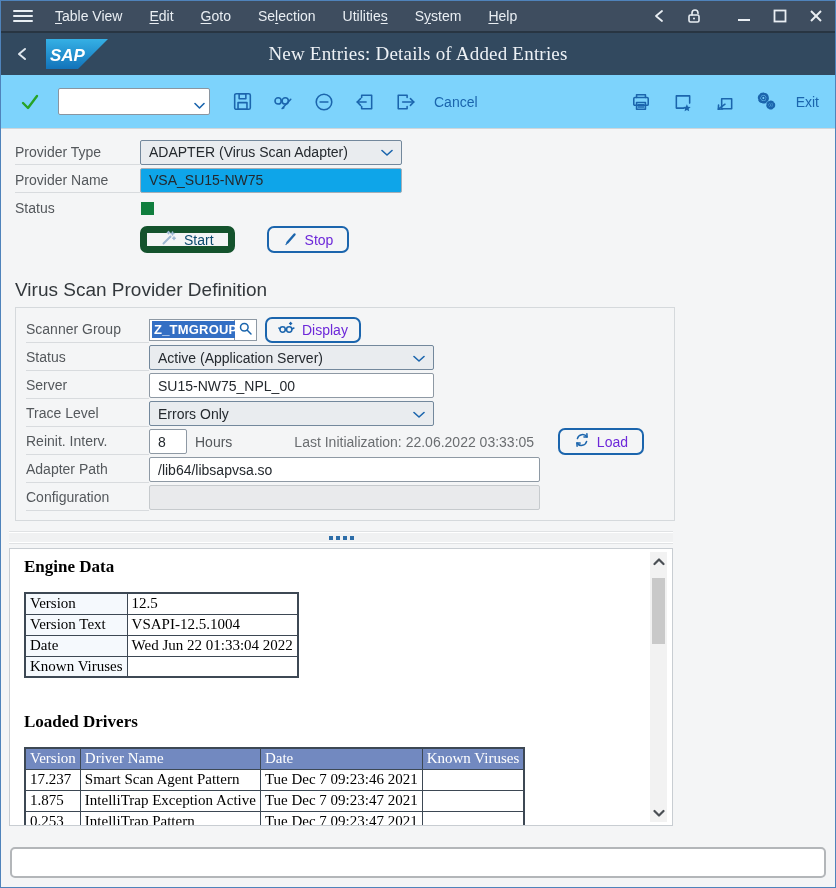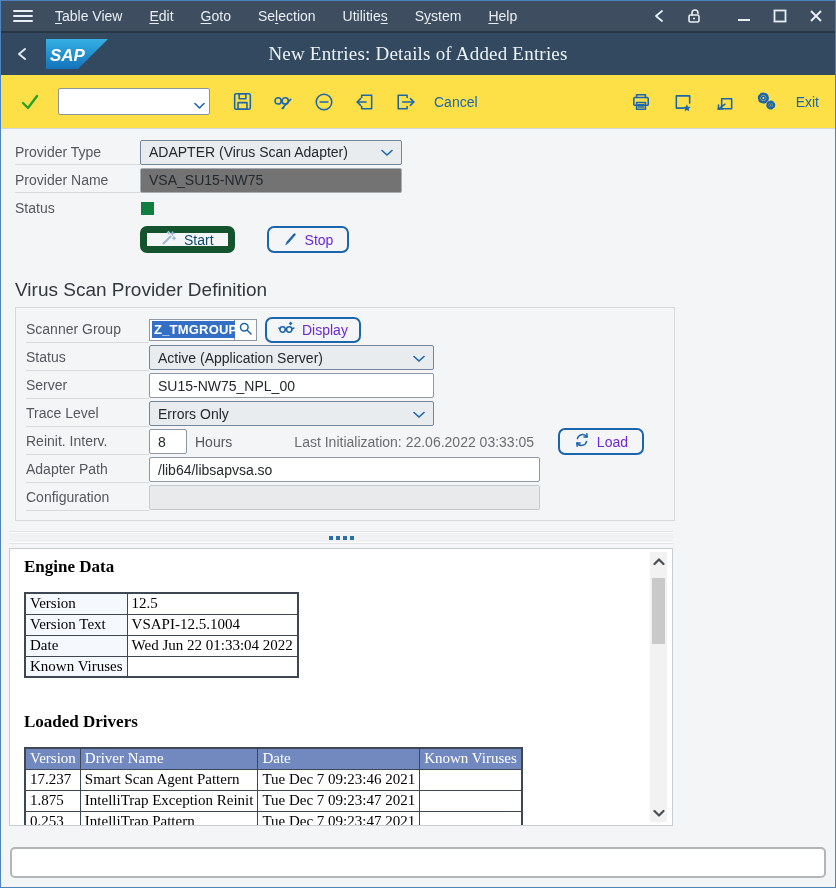--- a/index.html
+++ b/index.html
@@ -18,39 +18,39 @@
   .menubar-right svg { display:block; }
   .winctl { display:flex; align-items:center; gap:22px; margin-left:14px; }
 
   
   .titlebar { height:42px; background:#32495f; display:flex; align-items:center; padding:0 14px; position:relative; flex:0 0 auto; }
   .back-chevron { margin-right:18px; display:flex; }
   .sap-logo { display:block; }
   .page-title { position:absolute; left:50%; transform:translateX(-50%); color:#eef2f6; font-size:19px; letter-spacing:.2px; white-space:nowrap;font-family:Liberation Serif, serif; }
 
   
-  .toolbar { height:54px; background:#fde047; border-bottom:1px solid #cfd6db; display:flex; align-items:center; padding:0 16px; gap:15px; flex:0 0 auto; }
+  .toolbar { height:54px; background:#7dd3fc; border-bottom:1px solid #cfd6db; display:flex; align-items:center; padding:0 16px; gap:15px; flex:0 0 auto; }
   .tb-icon { width:26px; height:26px; display:flex; align-items:center; justify-content:center; cursor:pointer; flex:0 0 auto; }
   .tb-icon svg { stroke:#1b65ad; fill:none; stroke-width:1.4; stroke-linecap:round; stroke-linejoin:round; }
   .cmd-box { position:relative; width:152px; height:27px; flex:0 0 auto; margin-right:4px; }
   .cmd-box input { width:100%; height:100%; border:1px solid #8a95a0; border-radius:2px; padding:0 20px 0 6px; font:13px "Liberation Sans",sans-serif; background:#fff; }
   .cmd-chevron { position:absolute; right:5px; top:9px; pointer-events:none; }
   .tb-label { color:#1b65ad; font-size:14px; cursor:pointer; }
   .tb-right { margin-left:auto; display:flex; align-items:center; gap:16px; }
 
   
   .main { flex:1 1 auto; padding:10px 14px 0; position:relative; overflow:hidden; }
   .frm-row { display:flex; align-items:center; height:26px; margin-bottom:2px; }
   .frm-label { width:125px; height:100%; display:flex; align-items:center; border-bottom:1px solid #d8dbde; color:#54585c; flex:0 0 auto; }
   .g-label { width:123px; }
   .sel, .inp { height:25px; display:flex; align-items:center; padding:0 8px; font-size:14px; color:#24292e; border-radius:2px; }
   .sel { background:#e9ecef; border:1px solid #73889c; justify-content:space-between; cursor:pointer; }
   .inp { border:1px solid #8e99a4; background:#fff; }
   .inp input { border:none; outline:none; background:transparent; width:100%; font:14px "Liberation Sans",sans-serif; color:#24292e; }
-  .readonly { background:#737373; border-color:#a6aeb6; }
+  .readonly { background:#0ea5e9; border-color:#a6aeb6; }
   .disabled { background:#e9eaec; border-color:#c6cacd; }
   .w262 { width:262px; } .w285 { width:285px; } .w391 { width:391px; } .w38 { width:38px; }
   .status-square { width:13px; height:13px; background:#107e3e; margin-left:1px; }
   .status-underline { width:248px; }
   .btn-row { display:flex; gap:32px; margin:5px 0 0 125px; }
   .btn { height:27px; border:2px solid #1b65ad; border-radius:7px; background:transparent; color:#6d28d9; font:14px "Liberation Sans",sans-serif; display:flex; align-items:center; justify-content:center; gap:7px; padding:0 14px; cursor:pointer; }
   .btn svg { stroke:#1b65ad; fill:none; stroke-width:1.5; stroke-linecap:round; stroke-linejoin:round; }
   .btn-disabled { border:7px solid #14532d; color:#0c4a6e; cursor:default; }
   .btn-disabled svg { stroke:#9cb7d1; }
 
@@ -433,21 +433,21 @@
           <th class="col-known">Known Viruses</th>
         </tr>
         <tr>
           <td>17.237</td>
               <td>Smart Scan Agent Pattern</td>
               <td>Tue Dec 7 09:23:46 2021</td>
               <td></td>
         </tr>
         <tr>
           <td>1.875</td>
-              <td>IntelliTrap Exception Reinit</td>
+              <td>IntelliTrap Exception Active</td>
               <td>Tue Dec 7 09:23:47 2021</td>
               <td></td>
         </tr>
         <tr>
           <td>0.253</td>
               <td>IntelliTrap Pattern</td>
               <td>Tue Dec 7 09:23:47 2021</td>
               <td></td>
         </tr>
       </tbody>

